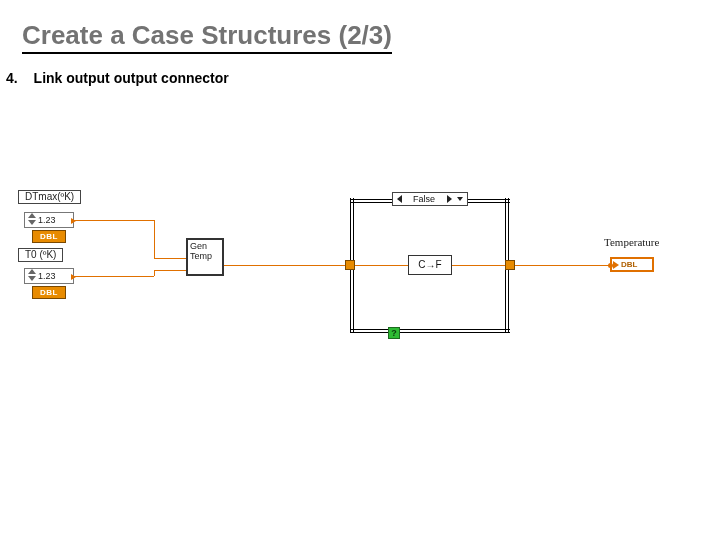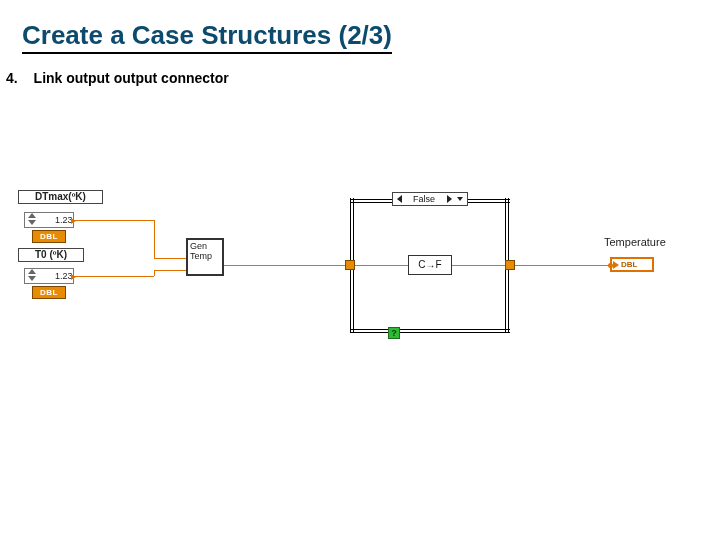--- a/index.html
+++ b/index.html
@@ -12,21 +12,21 @@
     font-family: Arial, Helvetica, sans-serif;
     position: relative;
     overflow: hidden;
   }
   .title {
     position: absolute;
     top: 20px;
     left: 22px;
     font-size: 26px;
     font-weight: bold;
-    color: #0c4a6e;
+    color: #737373;
     border-bottom: 2px solid #000;
     padding-bottom: 1px;
   }
   .step-line {
     position: absolute;
     top: 70px;
     left: 6px;
     font-size: 14px;
     font-weight: bold;
     color: #000;
@@ -37,24 +37,23 @@
     top: 190px;
     left: 10px;
     width: 700px;
     height: 190px;
   }
   .ctrl-lbl {
     position: absolute;
     font-size: 10px;
     background: #fff;
     border: 1px solid #444;
-    padding: 1px 16px;
+    padding: 1px 6px;
     line-height: 1;
     color: #222;
-    font-weight: bold;
   }
   .num-ctrl {
     position: absolute;
     width: 50px;
     height: 16px;
     background: #fff;
     border: 1px solid #777;
     display: flex;
     align-items: center;
   }
@@ -69,21 +68,21 @@
     width: 0; height: 0;
     border-left: 4px solid transparent;
     border-right: 4px solid transparent;
     margin: 0 auto;
   }
   .spinner .up { border-bottom: 5px solid #666; margin-bottom: 2px; }
   .spinner .down { border-top: 5px solid #666; }
   .num-val {
     font-size: 9px;
     color: #222;
-    margin-left: 17px;
+    margin-left: 0;
   }
   .num-out {
     position: absolute;
     right: -3px;
     top: 5px;
     width: 0; height: 0;
     border-top: 3px solid transparent;
     border-bottom: 3px solid transparent;
     border-left: 5px solid #e07000;
   }
@@ -200,20 +199,21 @@
     font-weight: bold;
     text-align: center;
     line-height: 11px;
     color: #0a3a0b;
     z-index: 4;
   }
   .ind-lbl {
     position: absolute;
     font-size: 11px;
     color: #222;
+    font-family: Liberation Serif, serif;
   }
   .ind-box {
     position: absolute;
     width: 44px;
     height: 15px;
     border: 2px solid #e07000;
     background: #fff;
     display: flex;
     align-items: center;
   }

